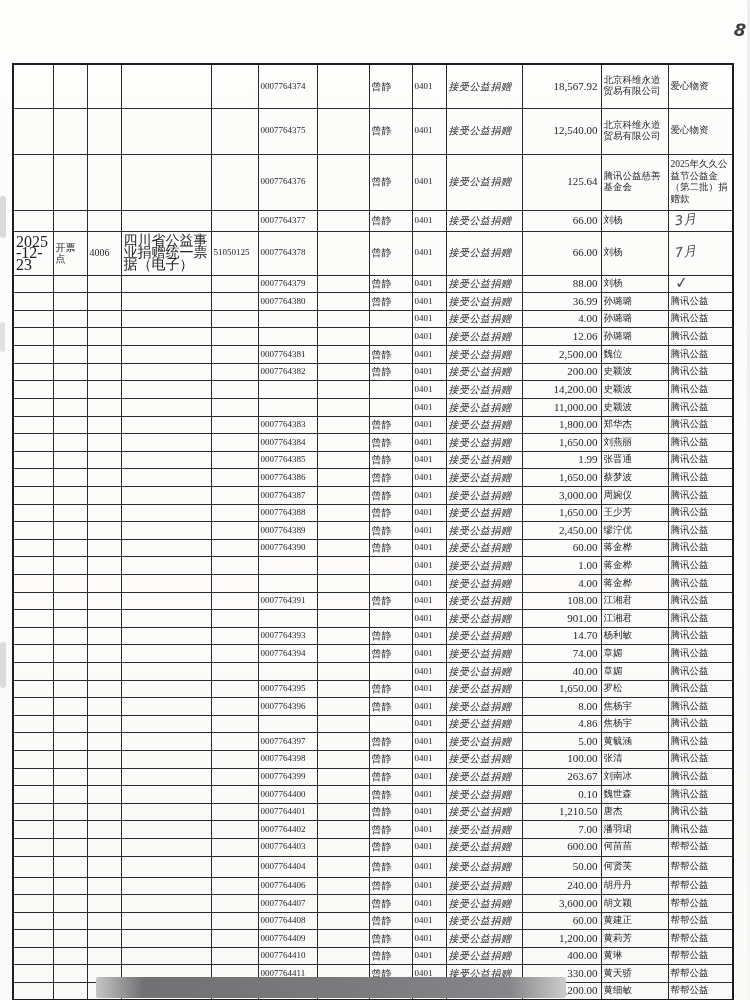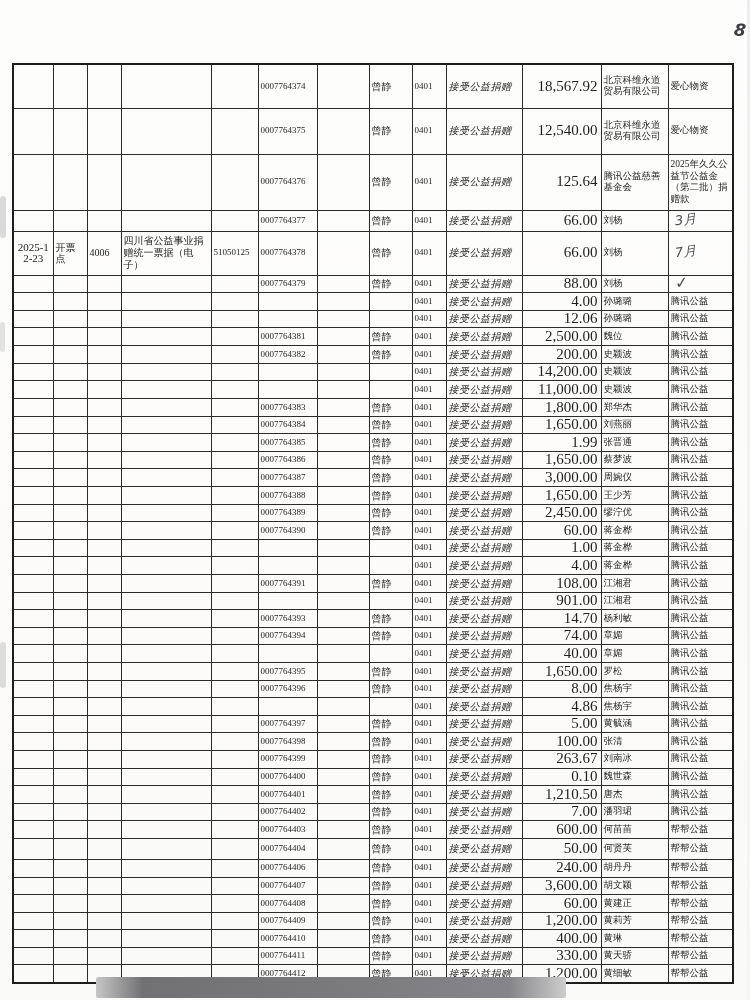--- a/index.html
+++ b/index.html
@@ -22,28 +22,28 @@
     margin-top:41px;
   }
   td{
     border:1px solid #2b2b2b;
     padding:0 2px;
     font-size:10px;line-height:11.5px;
     vertical-align:middle;
     overflow:hidden;
     word-break:break-all;
   }
-  td.c-date{font-size:11px;text-align:center;}
+  td.c-date{font-size:16px;}
   td.c-recno,td.c-serial{font-size:9px;letter-spacing:0px;font-family:"Liberation Serif",serif;}
-  td.c-amount{text-align:right;padding-right:3px;font-size:15px;}
+  td.c-amount{text-align:right;padding-right:3px;font-size:11px;}
   td.c-bizcode{font-size:9px;}
   td.c-type{font-size:10px;letter-spacing:0.5px;font-style:italic;}
   td.c-donor{font-size:9.5px;}
   td.c-cat{font-size:9.5px;position:relative;}
-  td.c-name{font-size:10px;line-height:12px;}
+  td.c-name{font-size:14px;line-height:12px;}
   .handwriting{
     font-family:"DejaVu Sans",sans-serif;
     font-style:italic;
     color:#4a4c50;
     display:inline-block;
     transform:rotate(-7deg);
     font-size:13px;
     margin-left:4px;
   }
   .handwriting.check{
@@ -180,20 +180,35 @@
         <td class="c-amount">88.00</td>
         <td class="c-donor">刘杨</td>
         <td class="c-cat"><span class="handwriting inline-check">✓</span></td>
       </tr>
       <tr style="height: 17.6px;">
         <td class="c-date"></td>
         <td class="c-point"></td>
         <td class="c-code"></td>
         <td class="c-name"></td>
         <td class="c-serial"></td>
+        <td class="c-recno">0007764380</td>
+        <td class="c-empty"></td>
+        <td class="c-op">曾静</td>
+        <td class="c-bizcode">0401</td>
+        <td class="c-type">接受公益捐赠</td>
+        <td class="c-amount">36.99</td>
+        <td class="c-donor">孙璐璐</td>
+        <td class="c-cat">腾讯公益</td>
+      </tr>
+      <tr style="height: 17.6px;">
+        <td class="c-date"></td>
+        <td class="c-point"></td>
+        <td class="c-code"></td>
+        <td class="c-name"></td>
+        <td class="c-serial"></td>
         <td class="c-recno"></td>
         <td class="c-empty"></td>
         <td class="c-op"></td>
         <td class="c-bizcode">0401</td>
         <td class="c-type">接受公益捐赠</td>
         <td class="c-amount">4.00</td>
         <td class="c-donor">孙璐璐</td>
         <td class="c-cat">腾讯公益</td>
       </tr>
       <tr style="height: 17.6px;">

